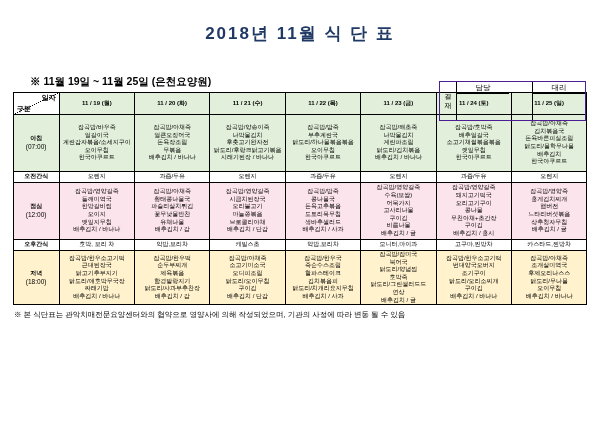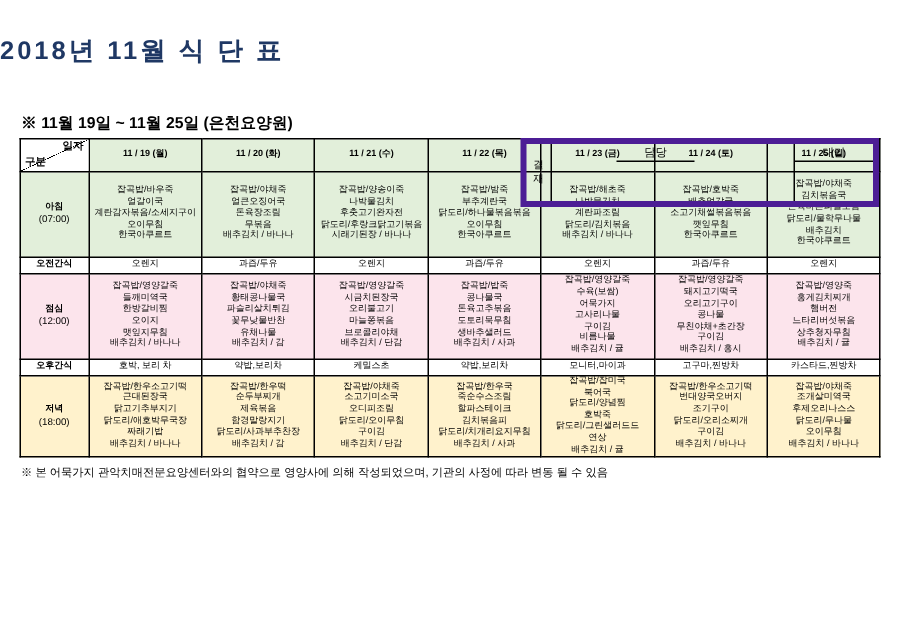--- a/index.html
+++ b/index.html
@@ -14,34 +14,34 @@
     color: #000000;
     overflow: hidden;
   }
   .page {
     position: relative;
     width: 600px;
     height: 424px;
     box-sizing: border-box;
   }
   .title {
+    text-align: center;
     font-size: 17px;
     font-weight: bold;
     color: #1f3864;
     letter-spacing: 2px;
     margin-top: 22px;
   }
   .approval {
     position: absolute;
     right: 14px;
-    top: 70px;
-    border: 4px solid #4c1d95;
+    top: 59px;
+    border: 1px solid #4c1d95;
     display: flex;
     height: 38px;
-    gap: 43px;
   }
   .approval .lab {
     width: 16px;
     border-right: 1px solid #000;
     display: flex;
     flex-direction: column;
     align-items: center;
     justify-content: center;
     font-size: 7px;
     line-height: 9px;
@@ -60,21 +60,21 @@
     border-bottom: 1px solid #000;
     font-size: 7.5px;
     display: flex;
     align-items: center;
     justify-content: center;
   }
   .approval .col .bd {
     flex: 1;
   }
   .subhead {
-    margin: 30px 0 3px 14px;
+    margin: 30px 0 3px 30px;
     font-size: 10.5px;
     font-weight: bold;
   }
   table.menu {
     border-collapse: collapse;
     margin: 0 auto;
     width: 574px;
     table-layout: fixed;
   }
   table.menu td, table.menu th {
@@ -348,16 +348,16 @@
 후제오리나스스
 닭도리/무나물
 오이무침
 배추김치 / 바나나</td>
       </tr>
 
     </tbody>
   </table>
 
   <div class="notes">
-    <div>※ 본 어묵가지 관악치매전문요양센터와의 협약으로 영양사에 의해 작성되었으며, 기관의 사정에 따라 변동 될 수 있음</div>
+    <div>※ 본 식단표는 관악치매전문요양센터와의 협약으로 영양사에 의해 작성되었으며, 기관의 사정에 따라 변동 될 수 있음</div>
   </div>
 
 </div>
 
 </body></html>

